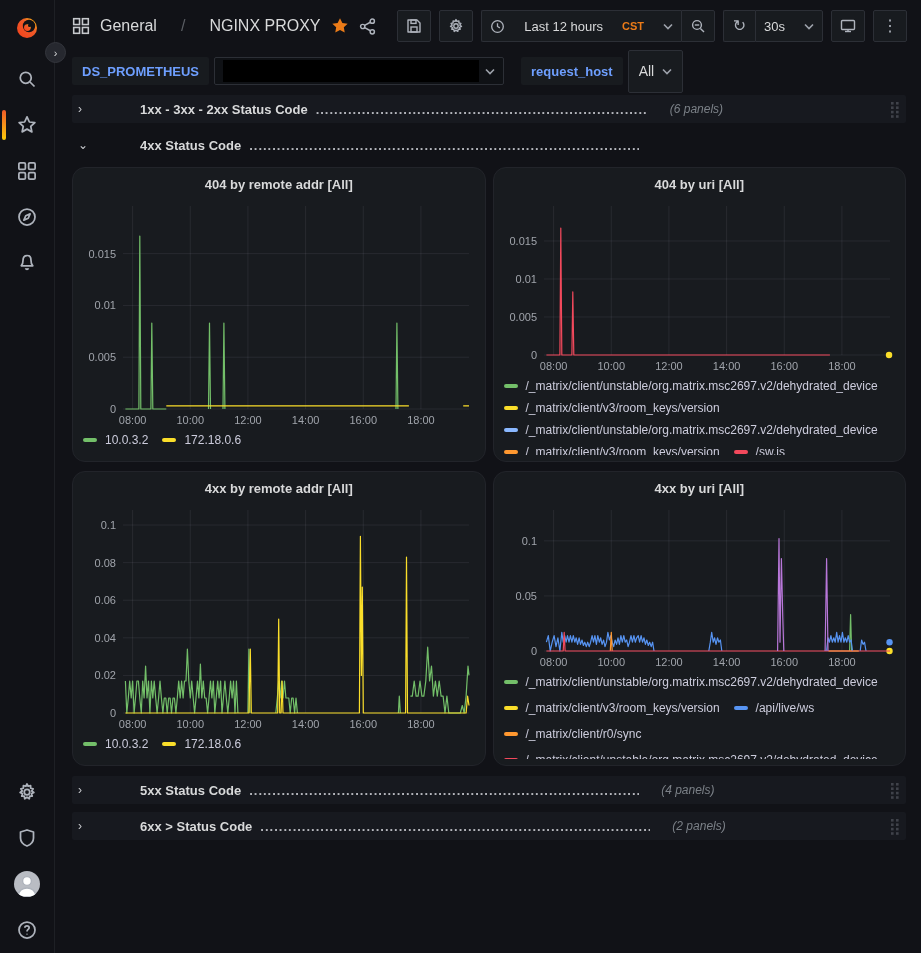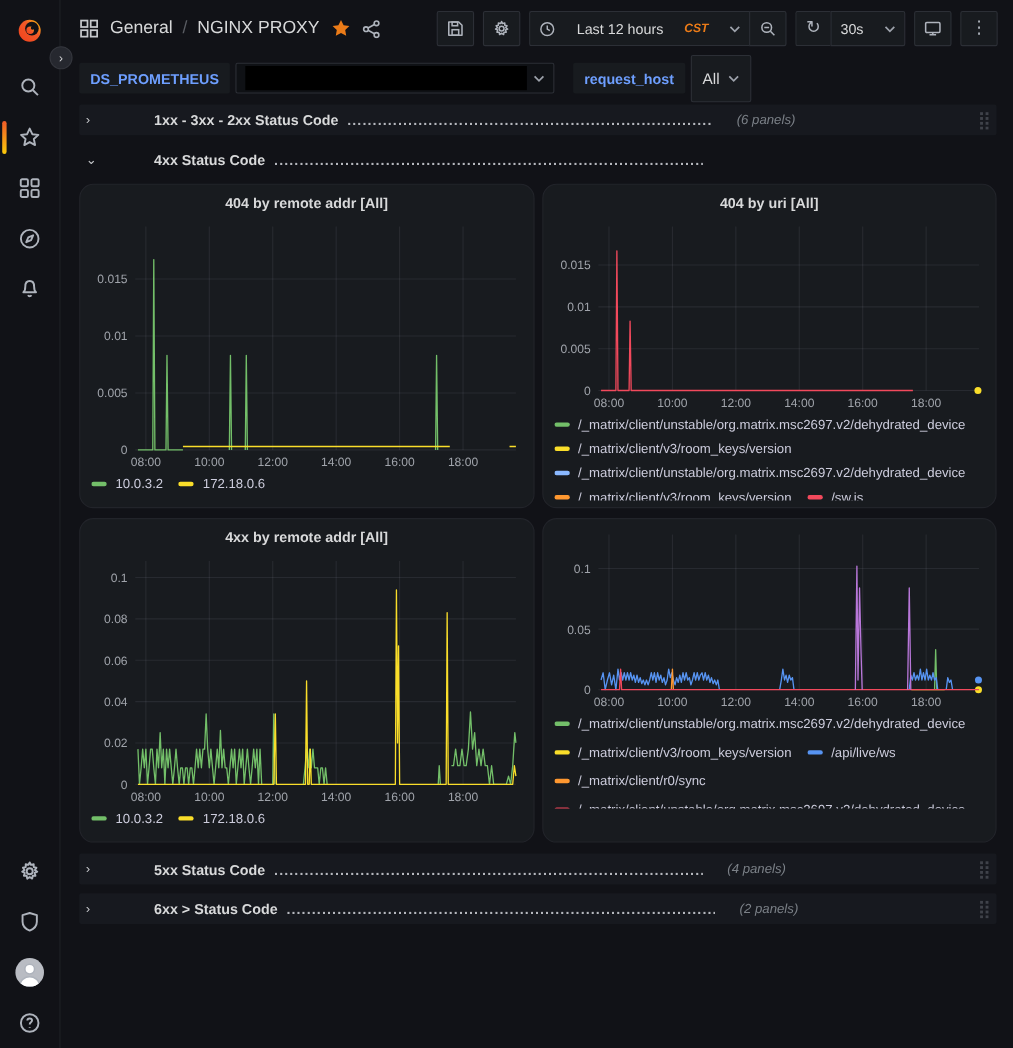--- a/index.html
+++ b/index.html
@@ -26,32 +26,32 @@
     background:linear-gradient(#f05a28,#fbca0a);}
   .side-spacer{flex:1;}
   .expand-btn{position:absolute;left:45px;top:42px;width:21px;height:21px;border-radius:50%;
     background:#26282f;border:1px solid #34363d;color:#d8d9da;display:flex;align-items:center;
     justify-content:center;font-size:11px;z-index:5;cursor:pointer;}
   .avatar{width:26px;height:26px;border-radius:50%;background:#b9bcc3;overflow:hidden;
     display:flex;align-items:flex-end;justify-content:center;}
   
   .main{flex:1;display:flex;flex-direction:column;min-width:0;}
   .topbar{height:52px;flex:none;display:flex;align-items:center;padding:0 14px 0 17px;gap:10px;}
-  .crumb{display:flex;gap:9px;font-size:16px;}
+  .crumb{display:flex;gap:24px;font-size:16px;}
   .crumb .sep{color:#5a5d63;}
   .tb-right{margin-left:auto;display:flex;align-items:center;gap:8px;}
   .tbtn{height:32px;min-width:32px;padding:0 8px;border:1px solid #2c2f36;background:#181b1f;
     border-radius:2px;display:flex;align-items:center;justify-content:center;gap:19px;
     color:var(--text);font-size:13px;cursor:pointer;}
   .tbtn svg{stroke:var(--icon);fill:none;stroke-width:1.4;}
   .btn-group{display:flex;}
   .btn-group .tbtn{border-radius:0;border-right-width:0;}
   .btn-group .tbtn:first-child{border-radius:2px 0 0 2px;}
   .btn-group .tbtn:last-child{border-radius:0 2px 2px 0;border-right-width:1px;}
-  .tz{color:var(--orange);font-size:11px;font-weight:bold;font-style:italic;}
+  .tz{color:var(--orange);font-size:11px;font-weight:bold;}
   .uni-icon{font-size:16px;color:var(--icon);line-height:1;}
   
   .varbar{height:38px;flex:none;display:flex;align-items:center;padding:0 14px 0 17px;gap:5px;}
   .varlabel{height:28px;display:flex;align-items:center;padding:0 10px;background:#181b1f;
     color:var(--link);font-size:13px;font-weight:bold;border-radius:2px;cursor:pointer;}
   .vardrop{height:28px;width:290px;border:1px solid #2c2f36;background:#0f1115;border-radius:2px;
     display:flex;align-items:center;padding:0 8px;gap:6px;cursor:pointer;}
   .redacted{flex:1;height:22px;background:#000;}
   .varsel{height:43px;border:1px solid #2c2f36;background:#181b1f;border-radius:2px;
     display:flex;align-items:center;gap:8px;padding:0 10px;font-size:14px;cursor:pointer;}
@@ -426,20 +426,21 @@
               <span class="swatch" style="background: rgb(115, 191, 105);"></span>
               <span>10.0.3.2</span>
             </span>
             <span class="legend-item">
               <span class="swatch" style="background: rgb(250, 222, 42);"></span>
               <span>172.18.0.6</span>
             </span>
           </div>
       </div>
       <div class="panel">
+        <div class="panel-title">4xx by uri [All]</div>
         <div class="plot">
             <svg width="396" height="169" viewBox="0 0 396 169">
               <line x1="42" x2="388" y1="149" y2="149" stroke="rgba(204,204,220,0.09)" stroke-width="1"></line>
               <text x="35" y="153" text-anchor="end" font-size="11" fill="#a0a4ab">0</text>
               <line x1="42" x2="388" y1="93.921875" y2="93.921875" stroke="rgba(204,204,220,0.09)" stroke-width="1"></line>
               <text x="35" y="97.921875" text-anchor="end" font-size="11" fill="#a0a4ab">0.05</text>
               <line x1="42" x2="388" y1="38.84375" y2="38.84375" stroke="rgba(204,204,220,0.09)" stroke-width="1"></line>
               <text x="35" y="42.84375" text-anchor="end" font-size="11" fill="#a0a4ab">0.1</text>
               <line x1="51.611111111111114" x2="51.611111111111114" y1="8" y2="149" stroke="rgba(204,204,220,0.09)" stroke-width="1"></line>
               <text x="51.611111111111114" y="164" text-anchor="middle" font-size="11" fill="#a0a4ab">08:00</text>

